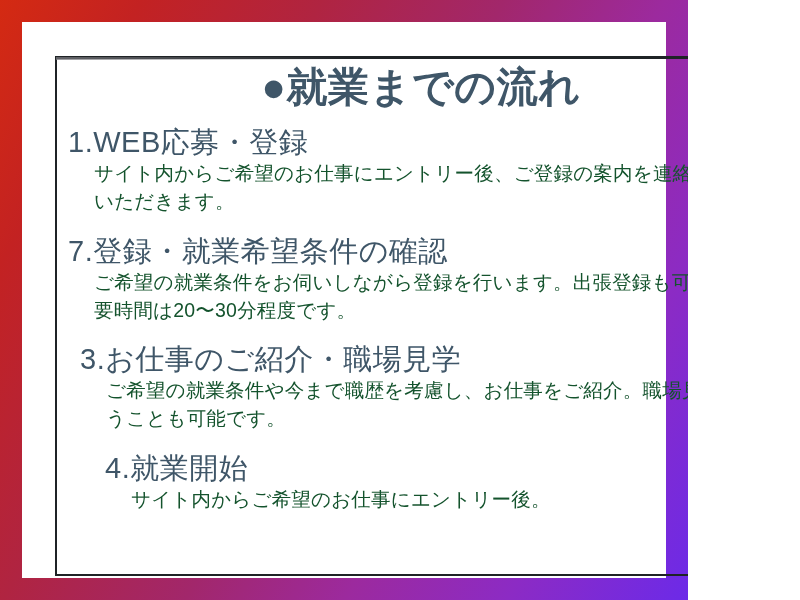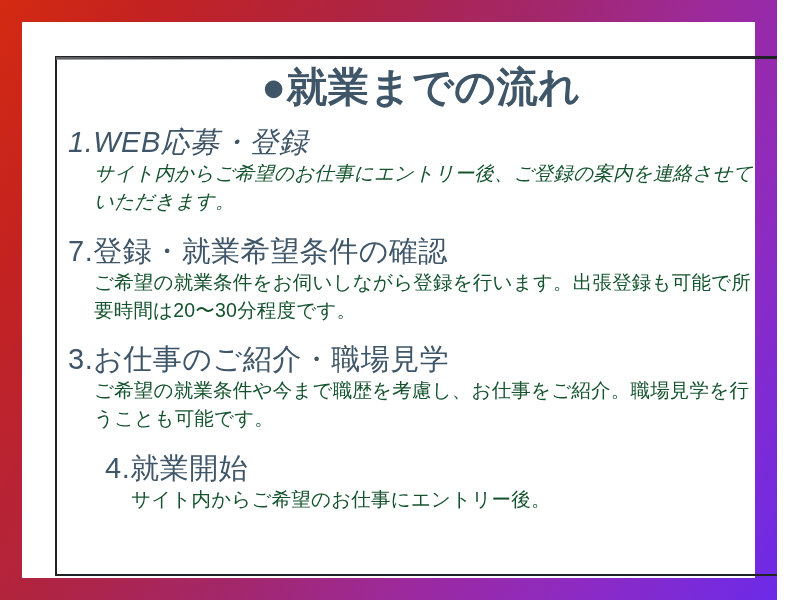--- a/index.html
+++ b/index.html
@@ -11,21 +11,21 @@
     width: 800px;
     height: 600px;
     overflow: hidden;
     font-family: "Liberation Sans", "DejaVu Sans", sans-serif;
     background: #ffffff;
   }
 
   
   #slide {
     position: relative;
-    width: 777px;
+    width: 688px;
     height: 600px;
     box-sizing: border-box;
     background: linear-gradient(118deg,
                 #d42a12 0%,
                 #c32222 14%,
                 #b02441 32%,
                 #a2276b 50%,
                 #9c2a9e 66%,
                 #8c2bc4 82%,
                 #6c2ae8 100%);
@@ -115,23 +115,23 @@
   .step-body {
     color: #14532d;
     font-size: 19.5px;
     line-height: 1.42;
     letter-spacing: .2px;
     margin: 1px 0 0 26px;
     max-width: 672px;
   }
 
   
-  #step-1 { margin-top: 16px; font-style: italic; }
+  #step-1 { margin-top: 16px; }
   #step-2 { margin-top: 18px; }
-  #step-3 { margin-top: 18px; }
+  #step-3 { margin-top: 18px; margin-left: 12px; }
   #step-4 { margin-top: 18px; margin-left: 37px; }
 </style>
 </head>
 <body>
 
 <div id="slide">
 
   <div id="page-white">
 
     <div id="frame-box"></div>

